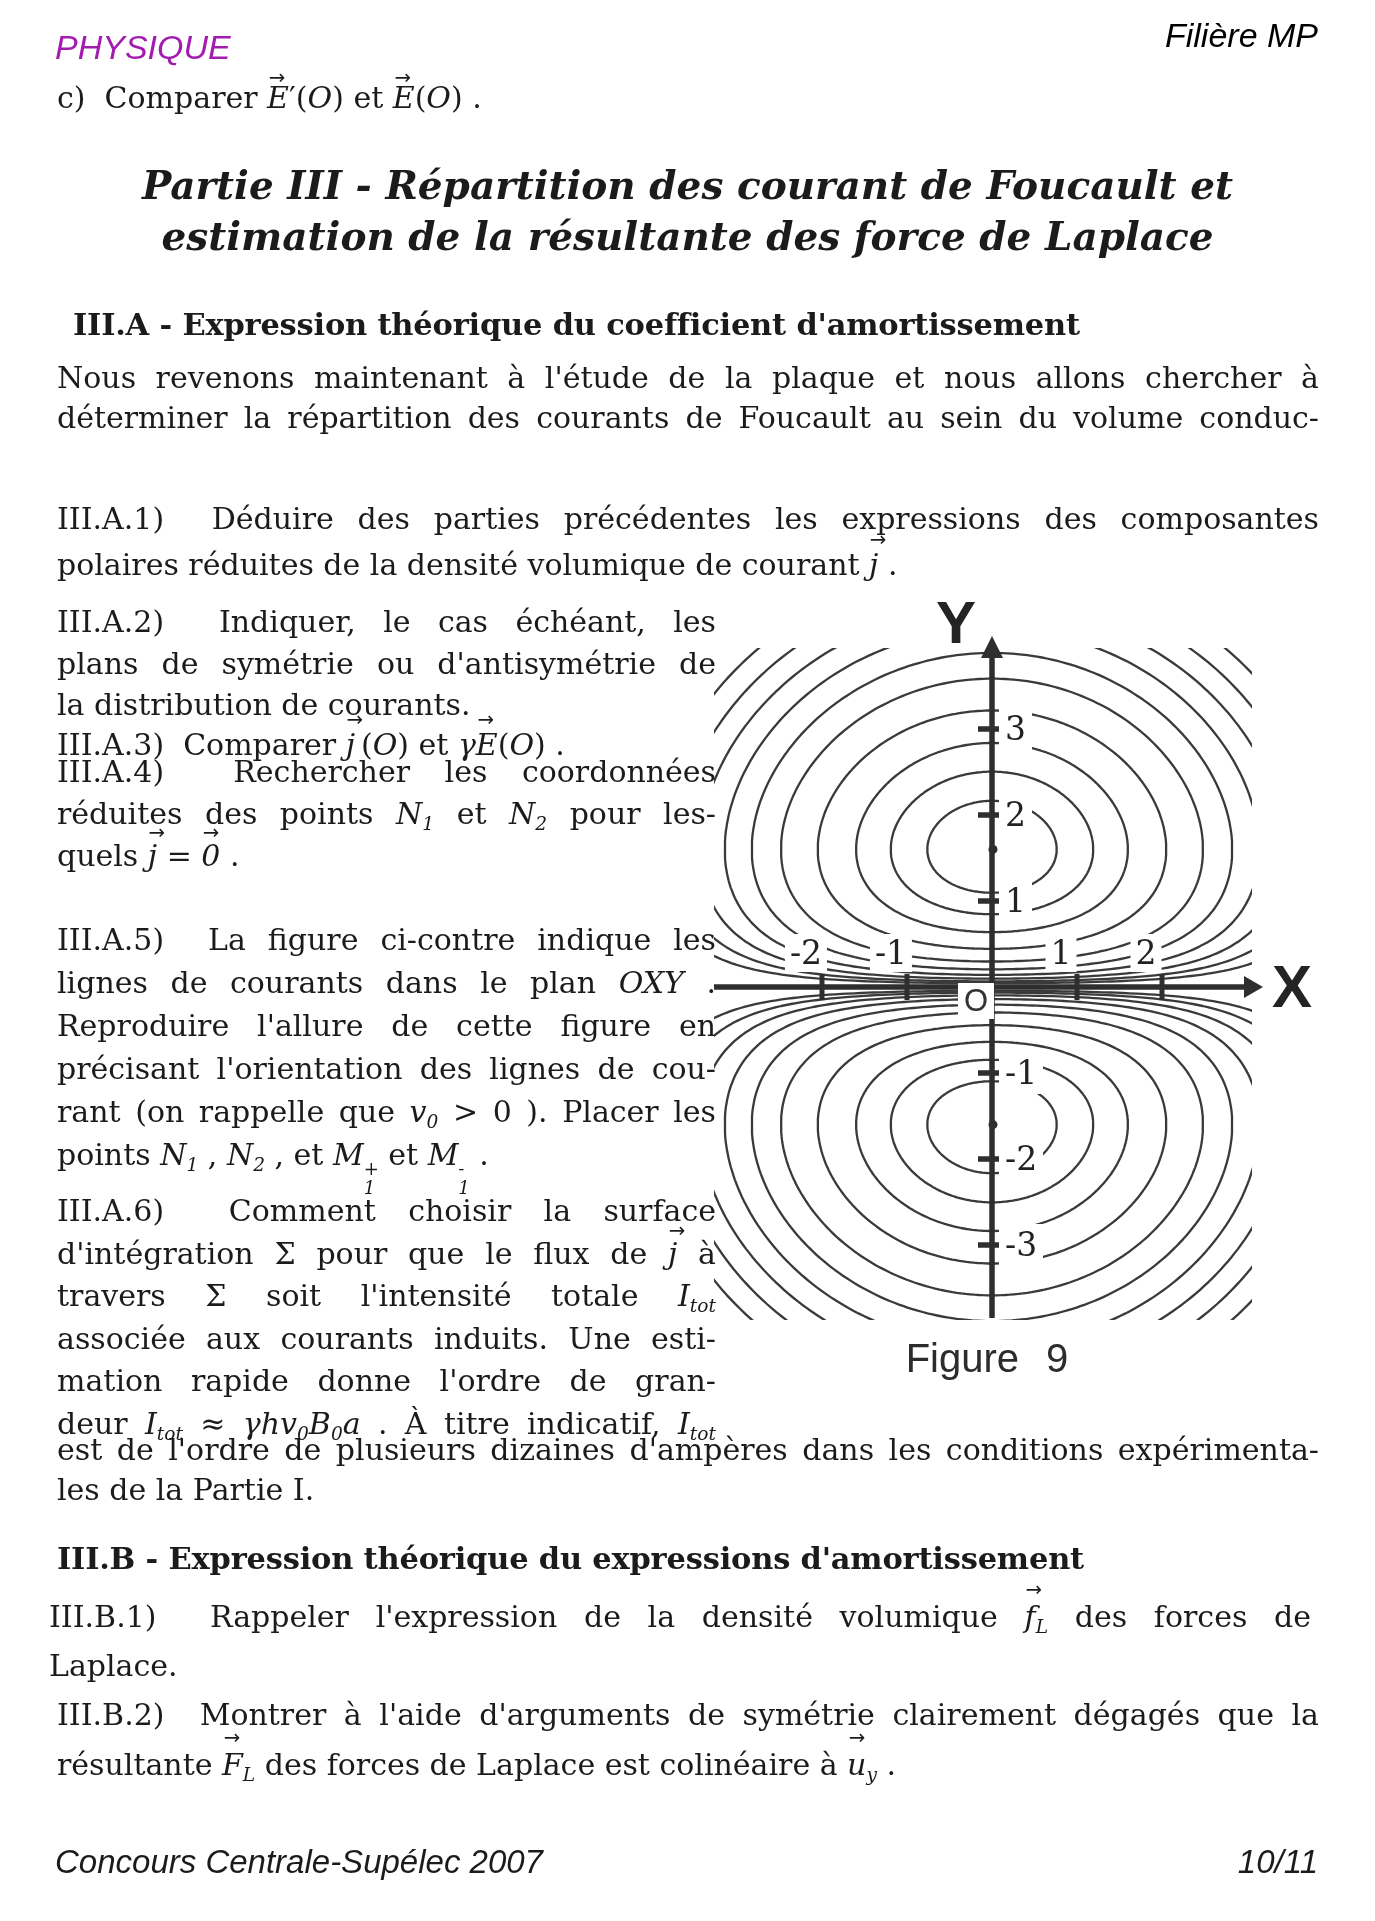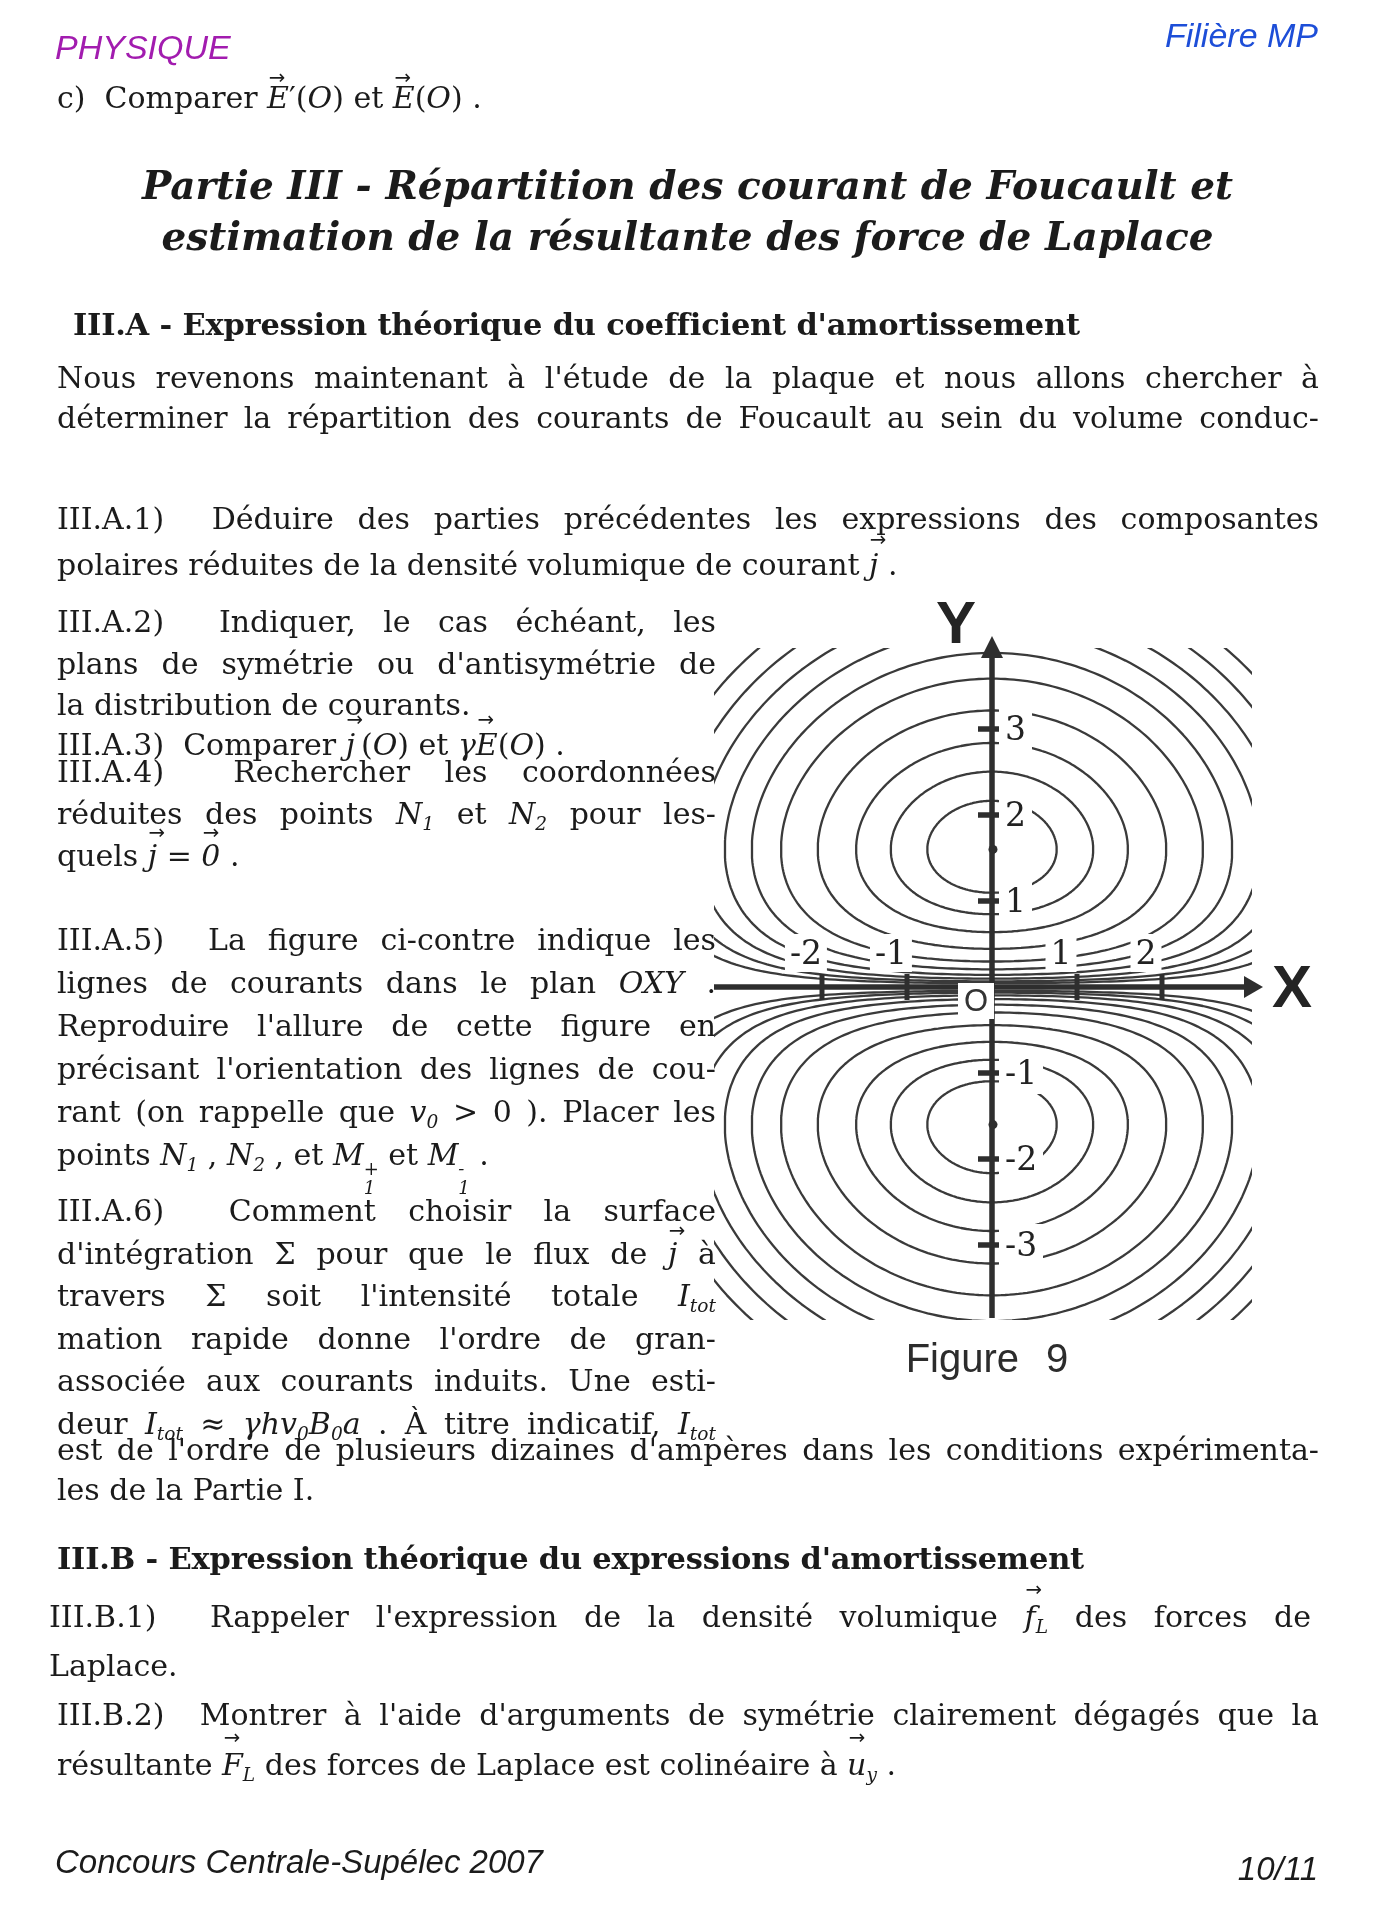--- a/index.html
+++ b/index.html
@@ -1,23 +1,23 @@
 <!DOCTYPE html>
 <html><head>
 <meta charset="utf-8">
 <style>
   html,body{margin:0;padding:0;background:#e8e8e8;}
   .page{position:relative;width:1375px;height:1921px;background:#ffffff;color:#1b1b1b;
         font-family:"DejaVu Serif",serif;overflow:hidden;}
   .abs{position:absolute;}
   
   .hdr-left{left:55px;top:28px;font:italic 400 34px "Liberation Sans",sans-serif;color:#a21caf;}
-  .hdr-right{right:57px;top:16px;font:italic 400 34px "Liberation Sans",sans-serif;color:#1d4ed8;}
+  .hdr-right{right:57px;top:16px;font:italic 400 34px "Liberation Sans",sans-serif;color:#000000;}
   .ftr-left{left:55px;top:1843px;font:italic 400 33px "Liberation Sans",sans-serif;}
-  .ftr-right{right:57px;top:1843px;font:italic 400 33px "Liberation Sans",sans-serif;margin-top:7px;}
+  .ftr-right{right:57px;top:1843px;font:italic 400 33px "Liberation Sans",sans-serif;}
   
   .qc{left:57px;top:80px;font-size:30px;}
   
   .title{left:0;width:1375px;top:160px;text-align:center;
          font-style:italic;font-weight:bold;font-size:39px;line-height:51px;}
   
   .h-sec{left:57px;font-weight:bold;font-size:30.5px;letter-spacing:-0.2px;}
   .h-a{top:306px;margin-left:16px;} .h-b{top:1540px;}
   
   .para{font-size:30px;}
@@ -105,22 +105,22 @@
           <span>1</span>
         </span> et <span class="it">M</span><span class="ss">
           <span>-</span>
           <span>1</span>
         </span> .</div>
     </div>
   <div class="abs para p-q6">
       <div class="tline">III.A.6)&nbsp; Comment choisir la surface</div>
       <div class="tline">d'intégration Σ pour que le flux de <span class="vec"><span class="va">→</span>j</span> à</div>
       <div class="tline">travers Σ soit l'intensité totale <span class="it">I</span><sub>tot</sub></div>
+      <div class="tline">associée aux courants induits. Une esti-</div>
       <div class="tline">mation rapide donne l'ordre de gran-</div>
-      <div class="tline">associée aux courants induits. Une esti-</div>
       <div class="tline">deur <span class="it">I</span><sub>tot</sub> ≈ <span class="it">γhv</span><sub>0</sub><span class="it">B</span><sub>0</sub><span class="it">a</span> . À titre indicatif, <span class="it">I</span><sub>tot</sub></div>
     </div>
   <div class="abs para p-cont">
       <div class="tline">est de l'ordre de plusieurs dizaines d'ampères dans les conditions expérimenta-</div>
       <div class="tline lastline">les de la Partie I.</div>
     </div>
 
   <svg id="fig-svg" width="1375" height="1921" viewBox="0 0 1375 1921">
       <defs>
         <clipPath id="figclip">

